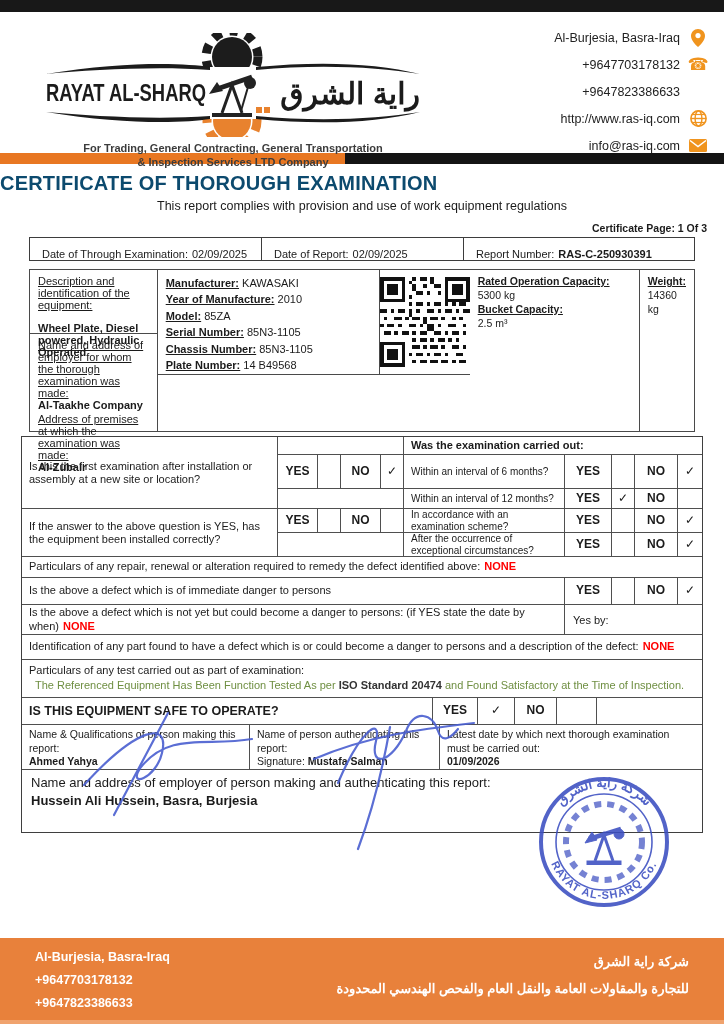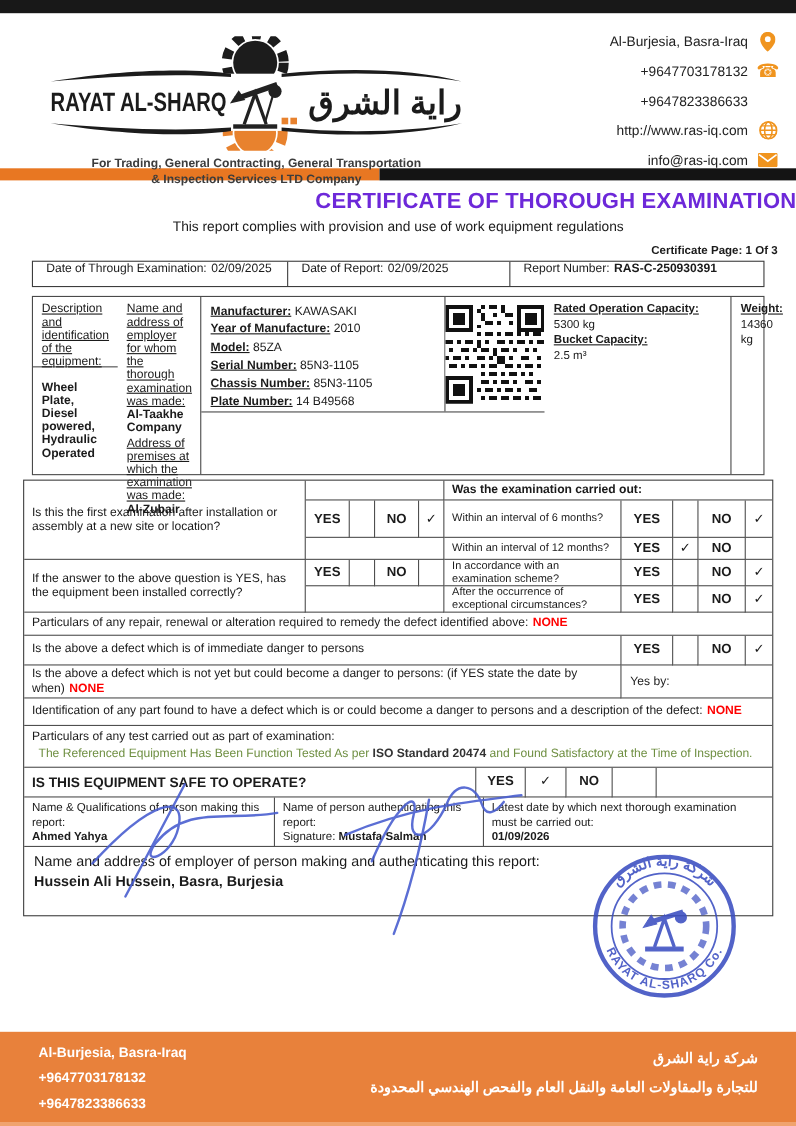--- a/index.html
+++ b/index.html
@@ -13,33 +13,33 @@
   .contacts{position:absolute;right:16px;top:12px}
   .contact-row{display:flex;align-items:center;justify-content:flex-end;height:27px;gap:8px}
   .contact-text{font-size:12.5px;color:#222}
   .icon-box{width:20px;height:20px;display:flex;align-items:center;justify-content:center}
   .glyph-icon{color:#F0941E;font-size:17px;line-height:1}
   
   .divider{display:flex;height:11px}
   .divider .o{width:345px;background:#E87722}
   .divider .b{flex:1;background:#141414}
   
-  .doc-title{margin-top:8px;text-align:right;font-size:20px;font-weight:bold;color:#6d28d9;letter-spacing:.2px}
+  .doc-title{margin-top:8px;text-align:left;font-size:20px;font-weight:bold;color:#0c4a6e;letter-spacing:.2px}
   .doc-subtitle{text-align:center;font-size:12.5px;margin-top:4px}
   .cert-page{text-align:right;margin:9px 17px 3px 0;font-size:10.5px;font-weight:bold}
   
   .dates{display:flex;margin:0 29px;border:1.5px solid #3d3d3d;height:24px}
-  .dates .dcell{display:flex;align-items:flex-start;padding-left:8px;font-size:11px;border-right:1.5px solid #3d3d3d;white-space:nowrap}
+  .dates .dcell{display:flex;align-items:flex-end;padding-left:8px;font-size:11px;border-right:1.5px solid #3d3d3d;white-space:nowrap}
   .dates .dcell:last-child{border-right:none}
   .dates .dc1{width:232px}.dates .dc2{width:202px}.dates .dc3{flex:1}
   .dates b{margin-left:4px}
   .dates span{margin-left:4px}
   
   .equip{display:flex;margin:8px 29px 0;border:1.5px solid #4a4a4a;height:163px;font-size:11px}
-  .equip-left{width:338px;border-right:1px solid #4a4a4a;display:flex;flex-direction:row}
+  .equip-left{width:338px;border-right:1px solid #4a4a4a;display:flex;flex-direction:column}
   .eq-desc{height:64px;border-bottom:1px solid #4a4a4a;padding:5px 8px}
   .eq-emp{flex:1;padding:5px 8px}
   .equip-right{flex:1;display:flex;flex-direction:row}
   .eq-top{height:105px;border-bottom:1px solid #4a4a4a;display:flex}
   .eq-manuf{width:222px;border-right:1px solid #4a4a4a;padding:5px 8px}
   .eq-qr{flex:1;display:flex;align-items:center;justify-content:center}
   .eq-cap{flex:1;display:flex}
   .eq-cap1{width:170px;border-right:1px solid #4a4a4a;padding:4px 8px;font-size:10.5px;line-height:14px}
   .eq-cap2{flex:1;padding:4px 8px;font-size:10.5px;line-height:14px}
   .lbl-u{text-decoration:underline}

